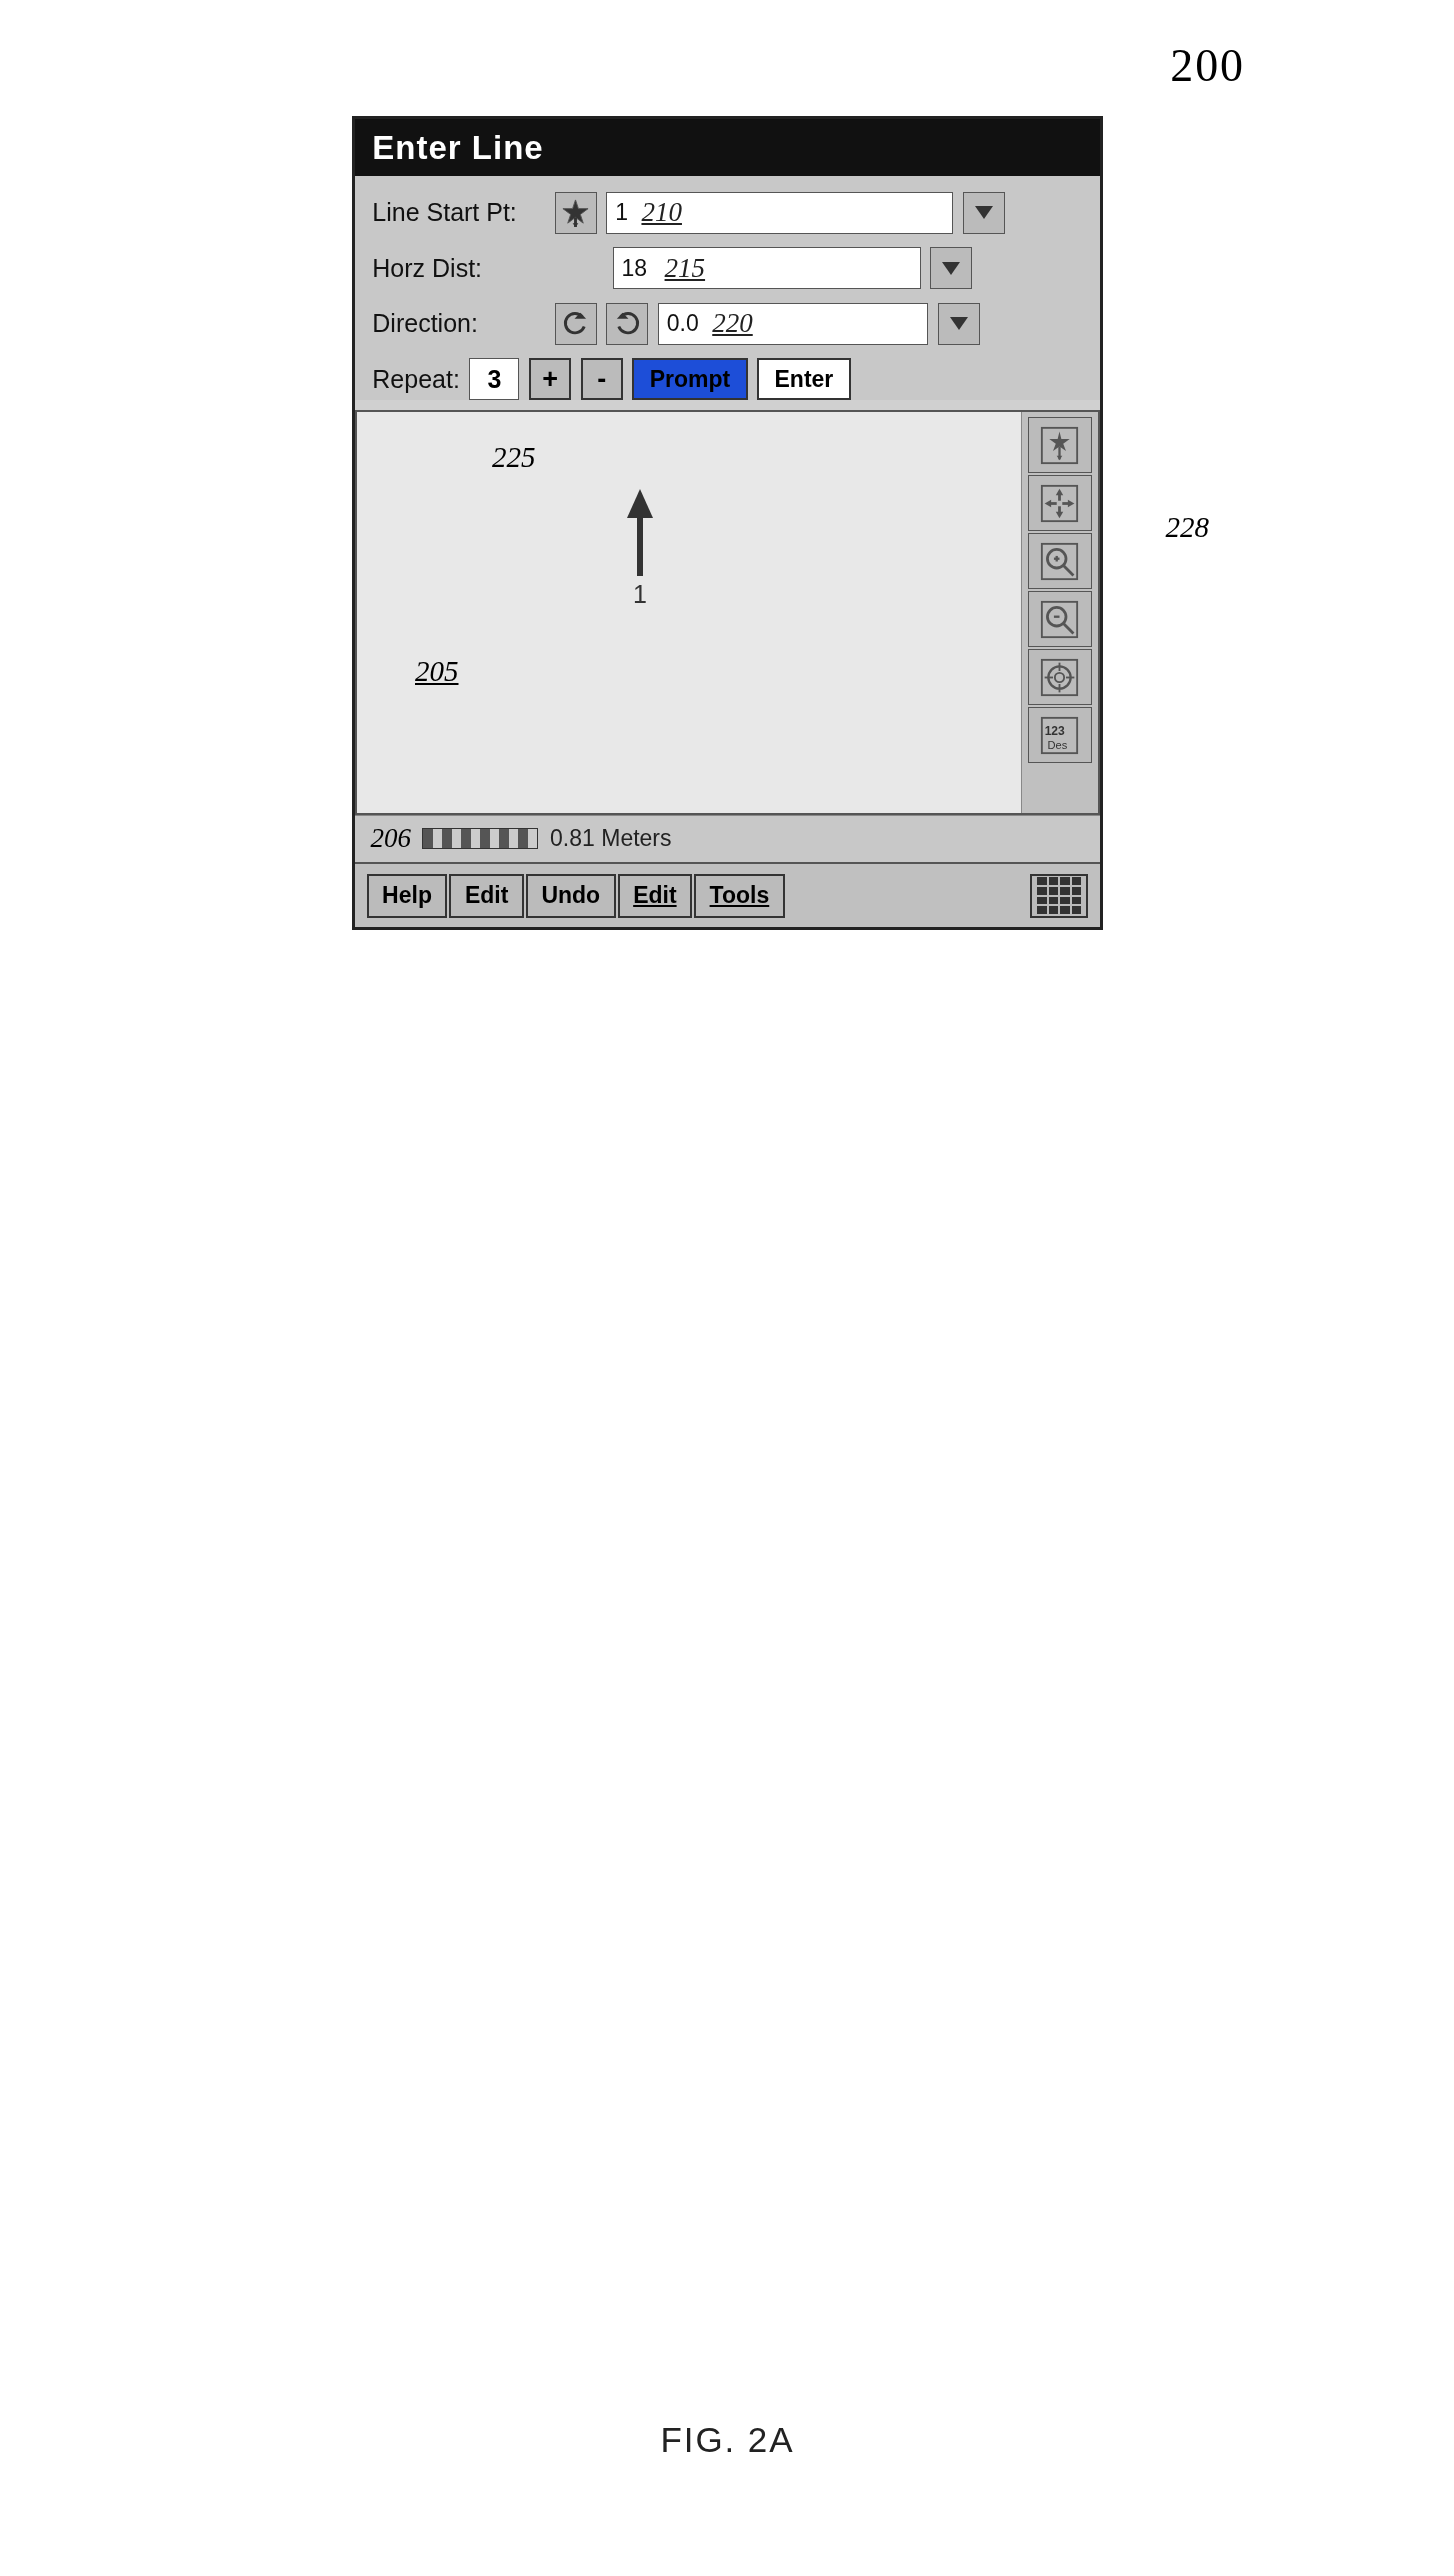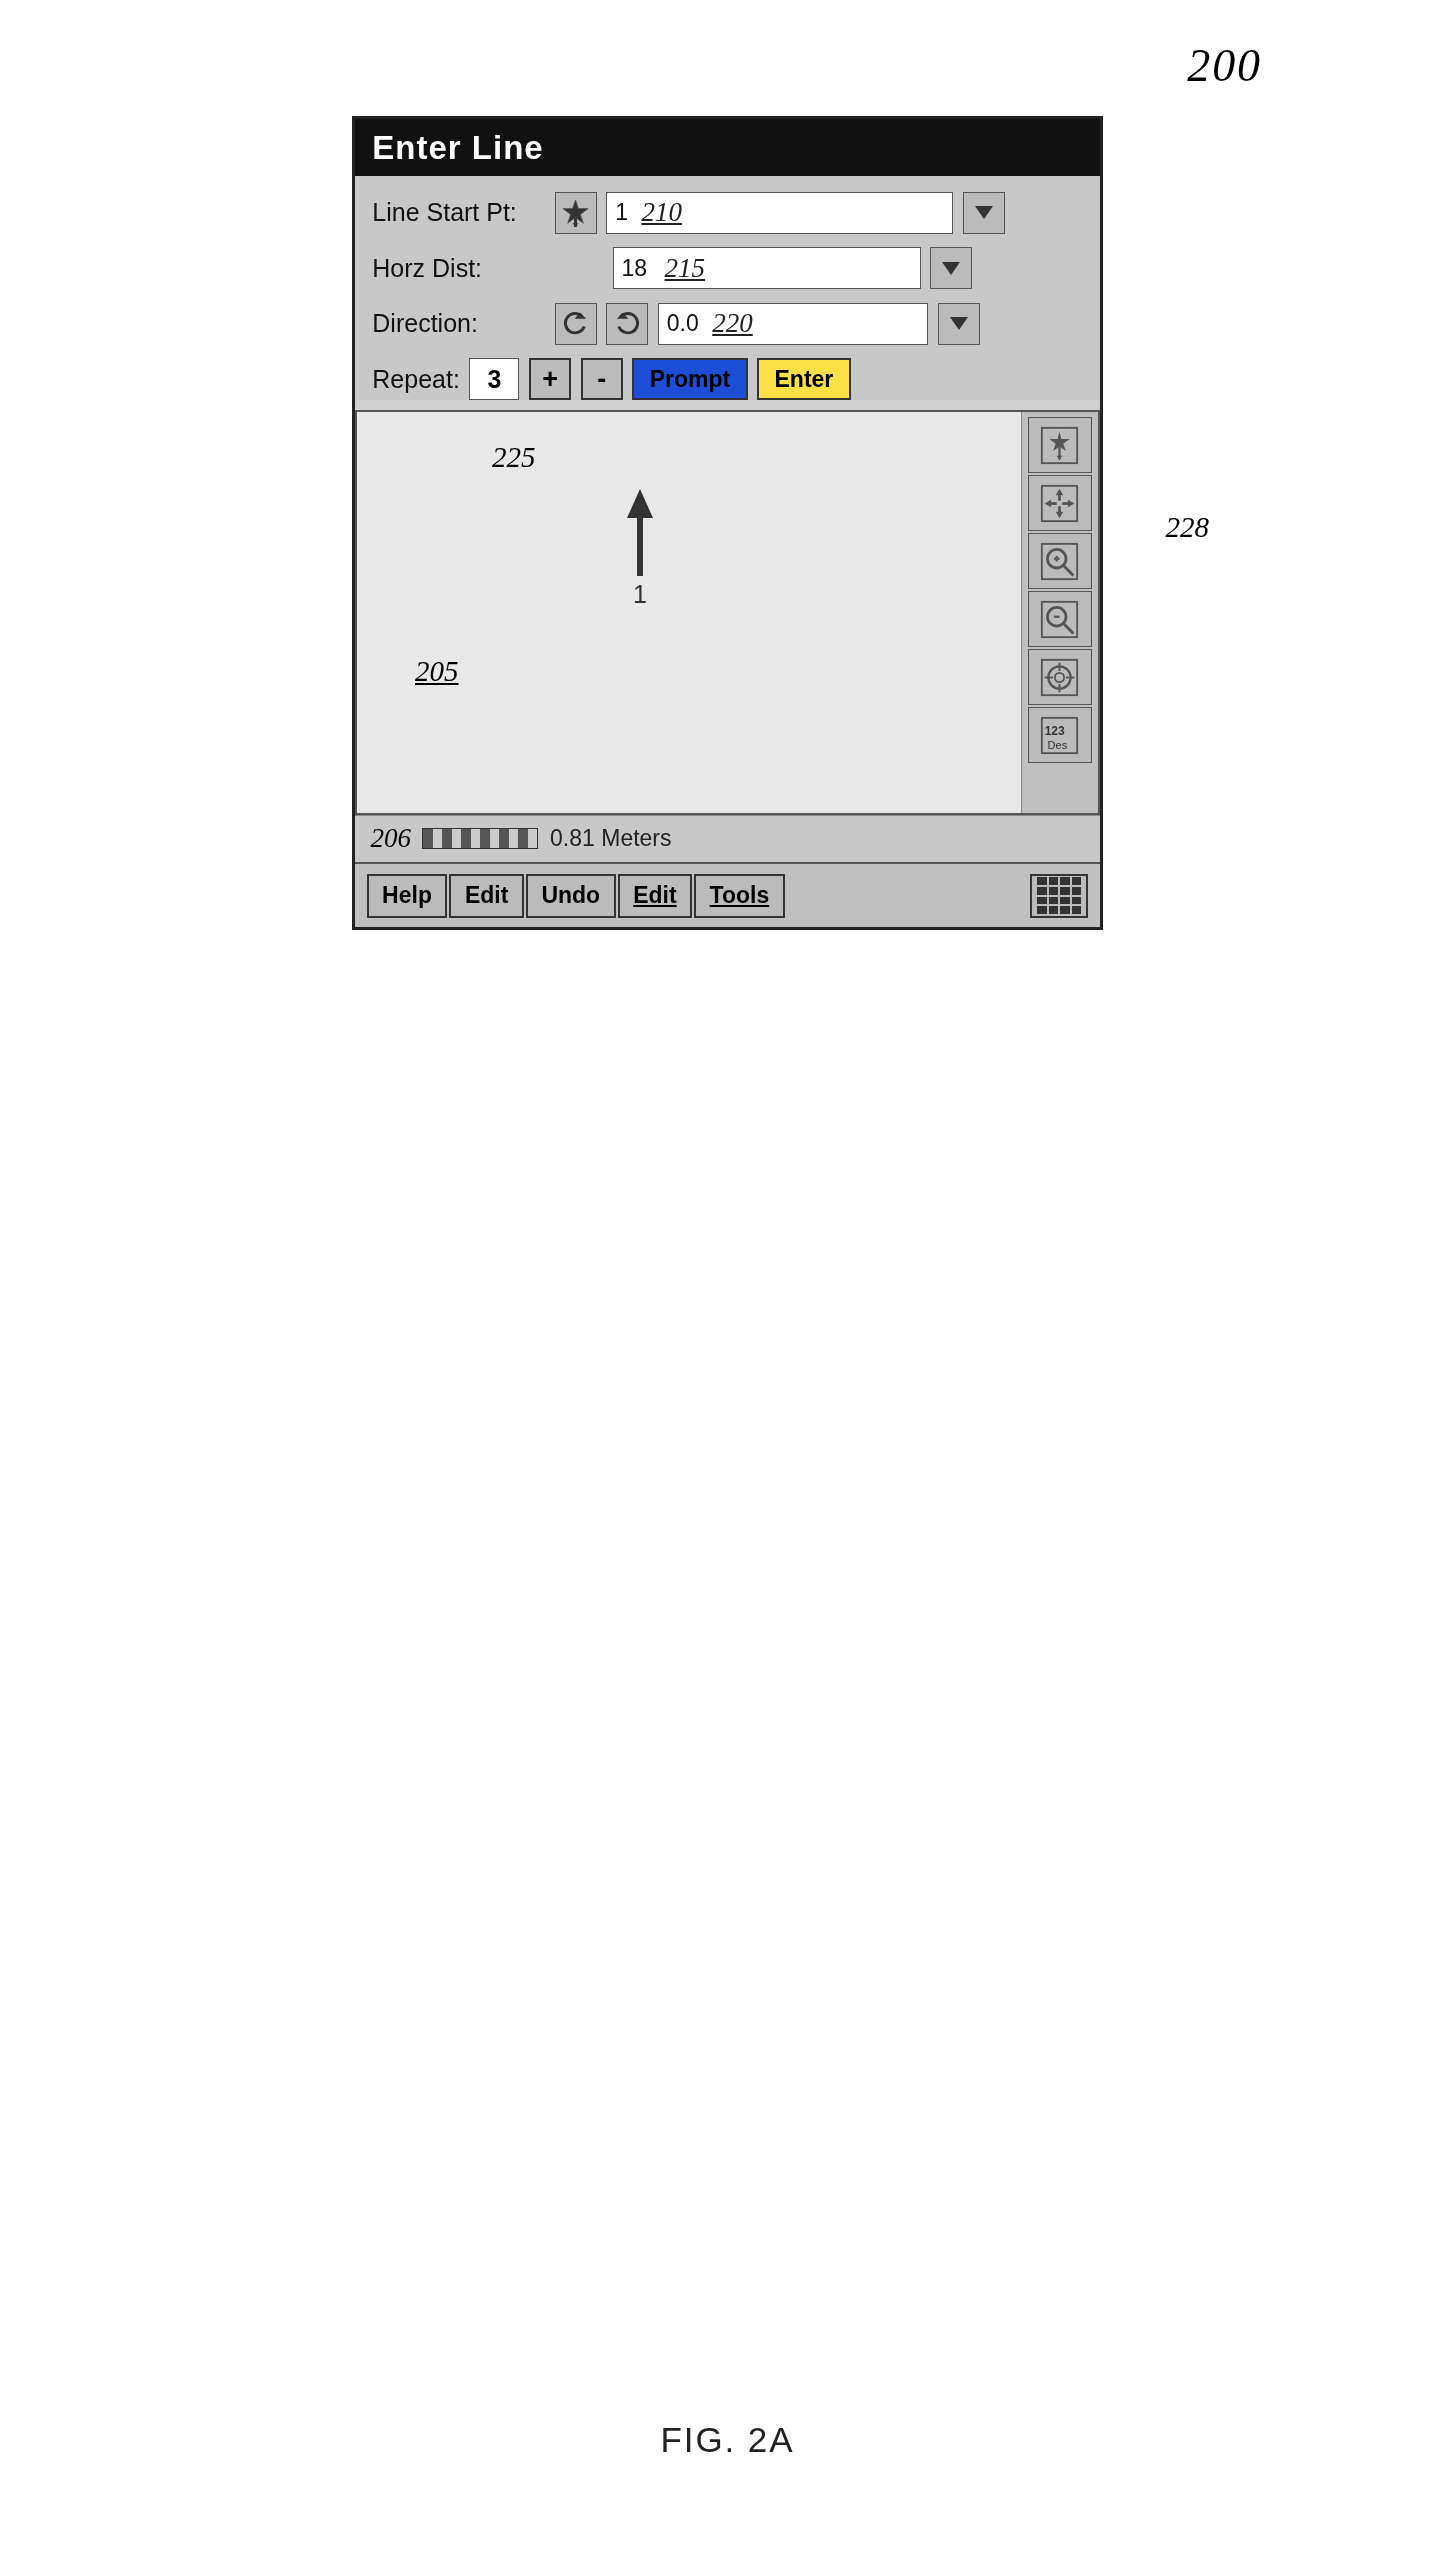--- a/index.html
+++ b/index.html
@@ -19,24 +19,23 @@
       display: flex;
       flex-direction: column;
       align-items: center;
       padding-top: 58px;
     }
 
     
     .fig-number-top {
       position: absolute;
       top: 39px;
-      right: 193px;
+      right: 210px;
       font-size: 46px;
       font-family: 'Times New Roman', serif;
-      font-style: italic;
       letter-spacing: 1.9px;
     }
 
     
     .dialog-wrapper {
       position: relative;
       margin-top: 58px;
     }
 
     .dialog {
@@ -184,21 +183,21 @@
       padding: 0 15.4px;
       font-size: 23px;
       font-weight: bold;
       cursor: pointer;
       display: flex;
       align-items: center;
     }
 
     .enter-btn {
       border: 2.9px solid #333;
-      background: #fde047;
+      background: #ffffff;
       height: 42px;
       padding: 0 15.4px;
       font-size: 23px;
       font-weight: bold;
       cursor: pointer;
       display: flex;
       align-items: center;
     }
 
     

